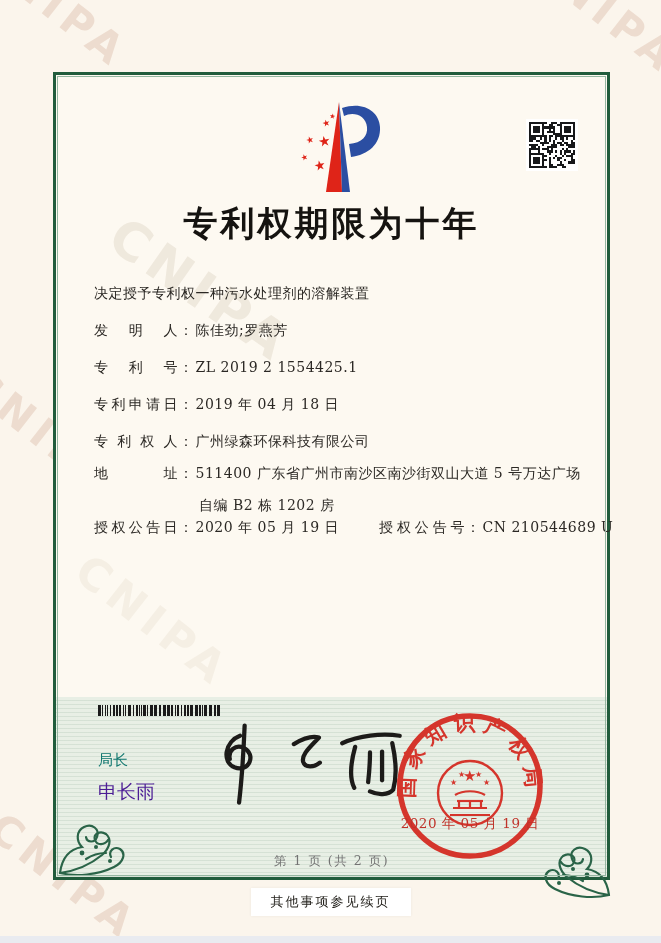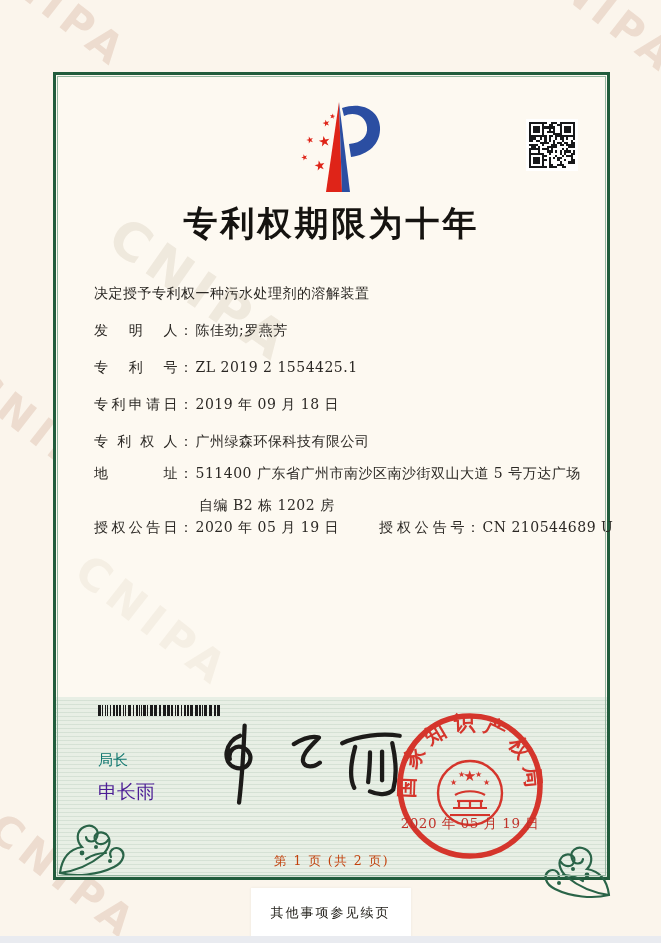--- a/index.html
+++ b/index.html
@@ -79,28 +79,28 @@
   .barcode div{background:#1b1b1b;height:100%;flex:none;}
   .director-title{position:absolute;left:42px;top:676px;font-size:15px;font-family:"DejaVu Sans",sans-serif;color:#0f766e;z-index:2;}
   .director-name{position:absolute;left:42px;top:704px;font-size:19px;font-family:"DejaVu Sans",sans-serif;color:#4c1d95;z-index:2;text-align:center;}
   .signature{position:absolute;left:158px;top:644px;width:195px;height:92px;z-index:2;}
   
   .official-seal{position:absolute;left:339px;top:636px;width:150px;height:150px;z-index:2;opacity:0.93;}
   .seal-date{
     position:absolute;left:330px;top:740px;width:168px;text-align:center;
     font-size:13.5px;letter-spacing:0.5px;color:#bf332a;z-index:3;white-space:nowrap;
   }
-  .page-indicator{position:absolute;left:0;top:778px;width:100%;text-align:center;font-size:12.5px;letter-spacing:1.5px;color:#c2410c;z-index:2;}
+  .page-indicator{position:absolute;left:0;top:778px;width:100%;text-align:center;font-size:12.5px;letter-spacing:1.5px;color:#737373;z-index:2;}
   .flourish{position:absolute;width:80px;height:80px;z-index:2;}
   .flourish-left{left:0px;bottom:0px;}
   .flourish-right{right:-6px;bottom:-22px;transform:scaleX(-1);}
   
   .continuation-note{
     position:absolute;left:50%;top:888px;transform:translateX(-50%);
-    background:#ffffff;padding:16px 20px;font-size:13px;letter-spacing:2px;color:#26241f;z-index:2;
+    background:#ffffff;padding:5px 20px;font-size:13px;letter-spacing:2px;color:#26241f;z-index:2;
     box-shadow:0 0 3px rgba(0,0,0,0.06);white-space:nowrap;
   }
   .bottom-strip{position:absolute;left:0;right:0;bottom:0;height:7px;background:#e9ebf0;z-index:4;}
 </style>
 </head>
 <body>
 
 <div class="wm wm-tl">CNIPA</div>
 <div class="wm wm-tr">CNIPA</div>
 <div class="wm wm-lm">CNIPA</div>
@@ -576,21 +576,21 @@
   <div class="field-row" style="top:210px">
     <span class="flabel">决定授予专利权</span><span class="fcolon">：</span><span class="fvalue">一种污水处理剂的溶解装置</span>
   </div>
   <div class="field-row" style="top:247px">
     <span class="flabel">发明人</span><span class="fcolon">：</span><span class="fvalue">陈佳劲;罗燕芳</span>
   </div>
   <div class="field-row" style="top:284px">
     <span class="flabel">专利号</span><span class="fcolon">：</span><span class="fvalue">ZL 2019 2 1554425.1</span>
   </div>
   <div class="field-row" style="top:321px">
-    <span class="flabel">专利申请日</span><span class="fcolon">：</span><span class="fvalue">2019 年 09 月 18 日</span>
+    <span class="flabel">专利申请日</span><span class="fcolon">：</span><span class="fvalue">2019 年 04 月 18 日</span>
   </div>
   <div class="field-row" style="top:358px">
     <span class="flabel">专利权人</span><span class="fcolon">：</span><span class="fvalue">广州绿森环保科技有限公司</span>
   </div>
   <div class="field-row" style="top:390px">
     <span class="flabel">地址</span><span class="fcolon">：</span><span class="fvalue">511400 广东省广州市南沙区南沙街双山大道 5 号万达广场</span>
   </div>
   <div class="addr-line2" style="top:422px">自编 B2 栋 1202 房</div>
   <div class="field-row" style="top:444px">
     <span class="flabel">授权公告日</span><span class="fcolon">：</span><span class="fvalue">2020 年 05 月 19 日</span>

